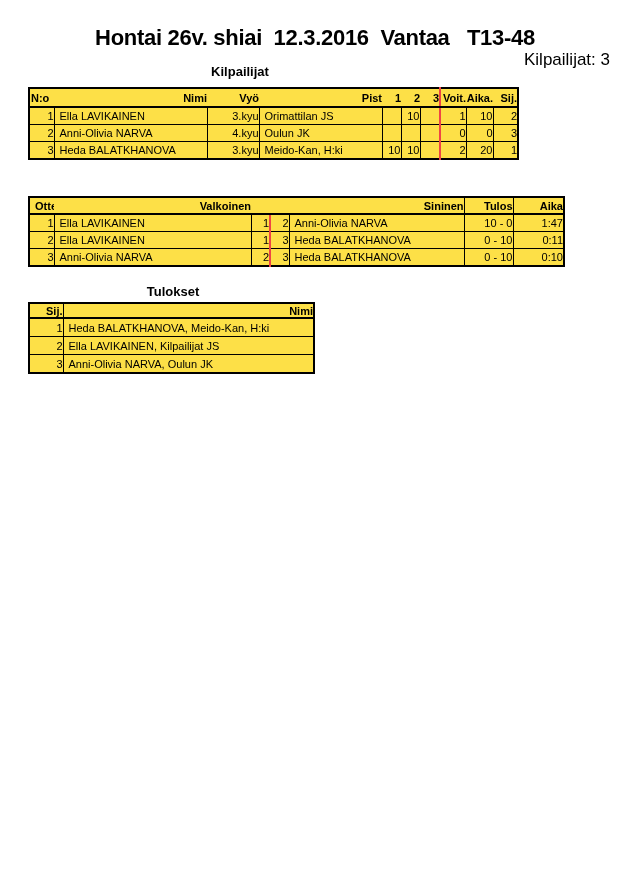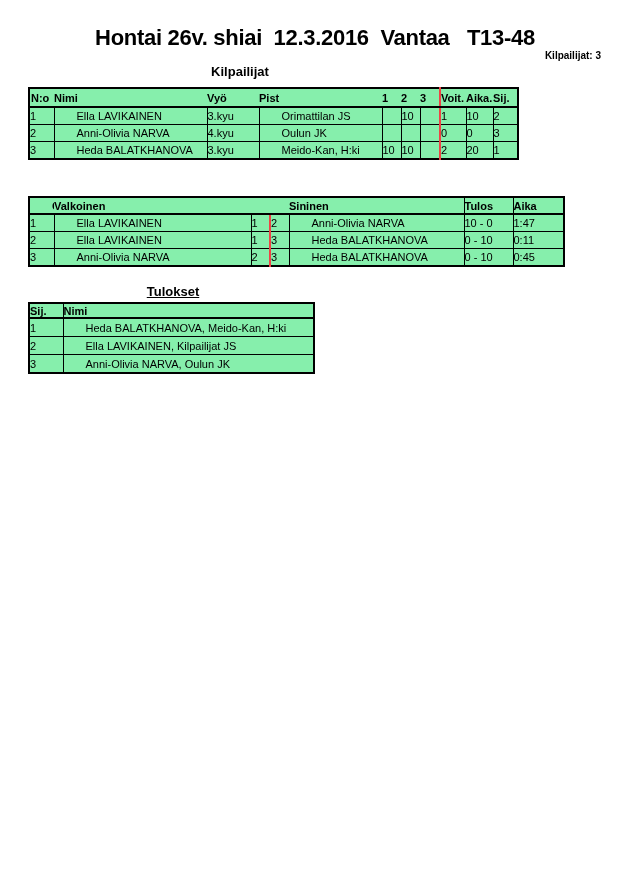--- a/index.html
+++ b/index.html
@@ -19,58 +19,58 @@
     width: 630px;
     text-align: center;
     font-weight: bold;
     font-size: 22px;
     letter-spacing: -0.3px;
     white-space: pre;
   }
   .count-label {
     position: absolute;
     top: 50px;
-    right: 29px;
-    font-weight: bold;
-    font-size: 10px;
+    right: 20px;
+    font-weight: normal;
+    font-size: 17px;
   }
   .section-heading {
     position: absolute;
     width: 200px;
     text-align: center;
     font-weight: bold;
     font-size: 13px;
   }
   #heading-competitors { left: 140px; top: 64px; }
   #heading-matches     { left: 172px; top: 177px; }
-  #heading-results     { left: 73px;  top: 284px; text-decoration: underline; }
+  #heading-results     { left: 73px;  top: 284px; }
 
   table {
     position: absolute;
     border-collapse: collapse;
     table-layout: fixed;
     border: 2px solid #000;
-    background: #86efac;
+    background: #fde047;
   }
   th, td {
     font-size: 11px;
     padding: 0;
     overflow: hidden;
     white-space: nowrap;
     vertical-align: middle;
   }
   th {
     font-weight: bold;
     border: none;
     border-bottom: 2px solid #000;
   }
   td { border: 1px solid #000; }
 
-  .t-left   { text-align: left; padding-left: 22px; }
-  .t-center { text-align: left; }
+  .t-left   { text-align: left; padding-left: 5px; }
+  .t-center { text-align: right; }
   .pl1      { padding-left: 1px; }
   .thick-left  { border-left: 2px solid #ef4444; }
   .hline-left  { border-left: 1px solid #000; }
 
   #competitors-table { left: 28px; top: 87px;  width: 489px; }
   #competitors-table th { height: 17px; }
   #competitors-table td { height: 16px; }
 
   #matches-table { left: 28px; top: 196px; width: 535px; }
   #matches-table th { height: 15px; }
@@ -198,21 +198,21 @@
         <td class="t-center">0 - 10</td>
         <td class="t-center">0:11</td>
       </tr>
       <tr>
         <td class="t-center">3</td>
         <td class="t-left">Anni-Olivia NARVA</td>
         <td class="t-center">2</td>
         <td class="t-center thick-left">3</td>
         <td class="t-left">Heda BALATKHANOVA</td>
         <td class="t-center">0 - 10</td>
-        <td class="t-center">0:45</td>
+        <td class="t-center">0:10</td>
       </tr>
     </tbody>
   </table>
 
   <div class="section-heading" id="heading-results">Tulokset</div>
 
   <table id="results-table">
     <colgroup>
       <col style="width:34px">
         <col style="width:251px">

